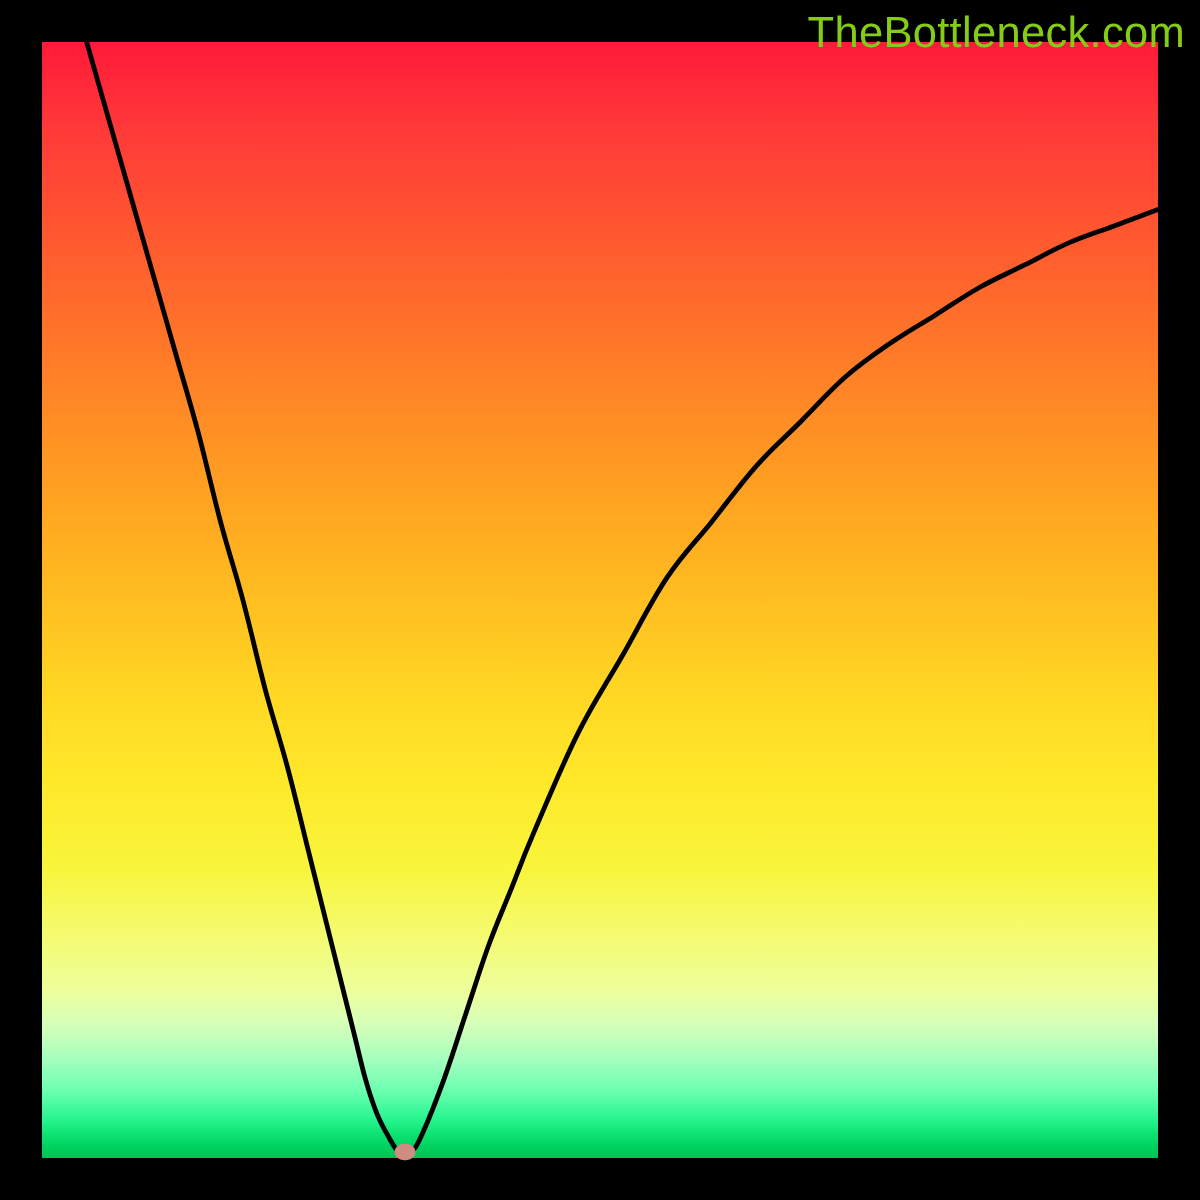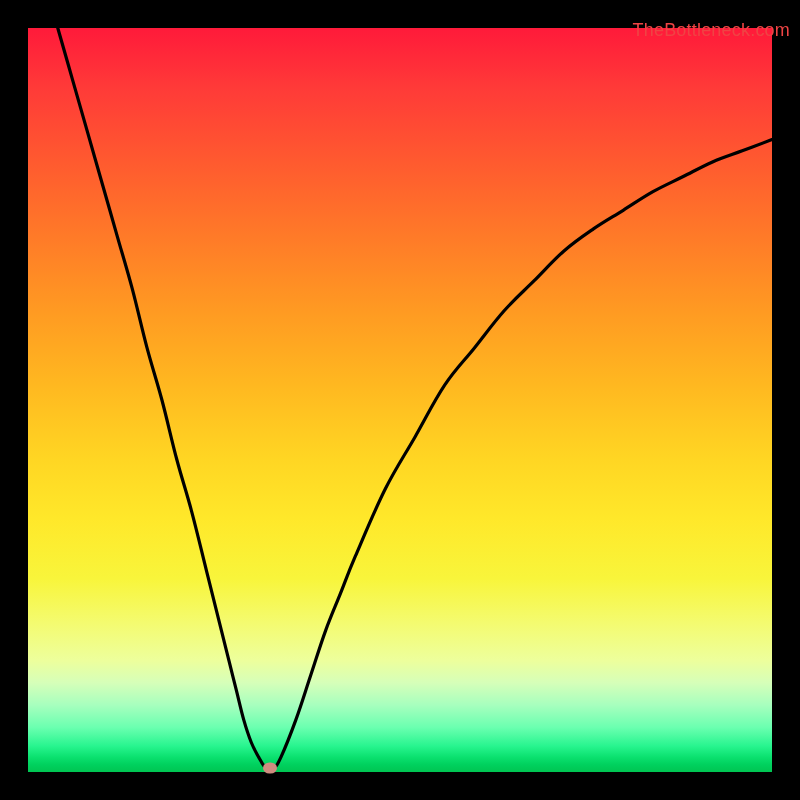--- a/index.html
+++ b/index.html
@@ -39,24 +39,24 @@
       #a7ffbe 91%,
       #6bffb0 94%,
       #28f58f 96.5%,
       #0be16f 98%,
       #00d15e 99%,
       #00c552 100%
     );
   }
   .watermark {
     position: absolute;
-    top: 20px;
+    top: 6px;
     right: 10px;
-    color: #ef4444;
-    font-size: 18px;
+    color: #84cc16;
+    font-size: 29px;
     letter-spacing: 0.2px;
     user-select: none;
   }
   svg.curve {
     position: absolute;
     left: 0;
     top: 0;
     width: 744px;
     height: 744px;
     overflow: visible;

